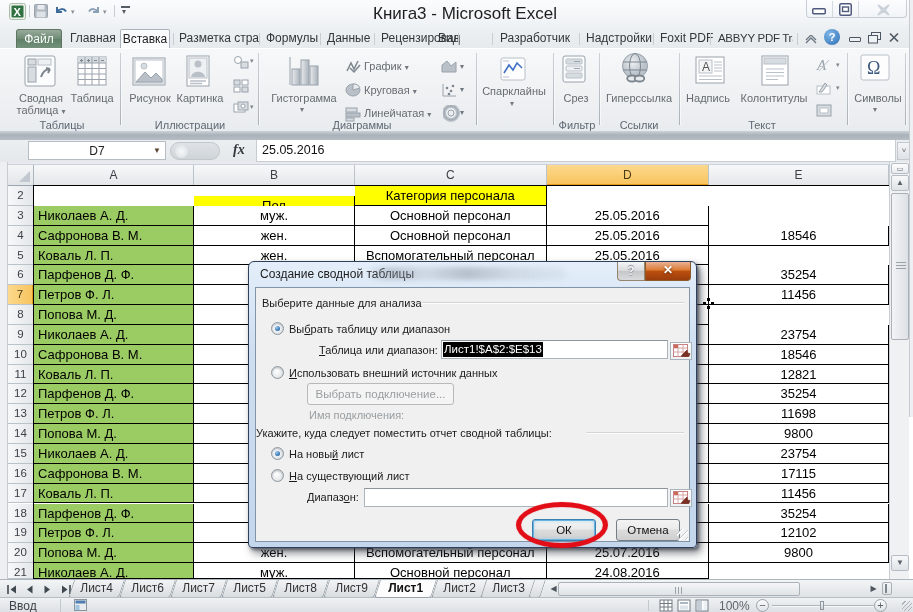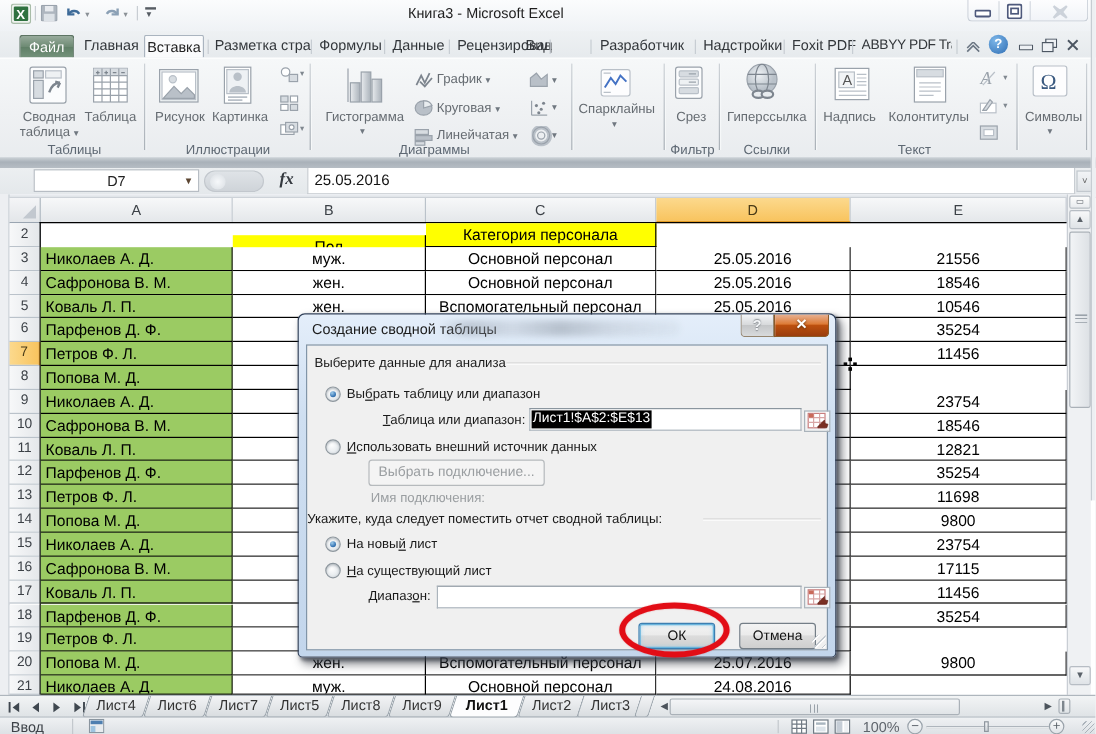--- a/index.html
+++ b/index.html
@@ -1,19 +1,19 @@
 <!DOCTYPE html>
 <html><head><meta charset="utf-8"><style>
 *{margin:0;padding:0;box-sizing:border-box}
 html,body{width:913px;height:612px;overflow:hidden;font-family:"Liberation Sans",sans-serif;background:#eef1f4}
 #app{position:relative;width:913px;height:612px;overflow:hidden}
 .abs{position:absolute}
 
 #titlebar{position:absolute;left:0;top:0;width:913px;height:26px;background:linear-gradient(#fbfcfd,#eff2f5)}
-#title{position:absolute;left:340px;top:4px;width:250px;font-size:12px;color:#1e1e1e}
+#title{position:absolute;left:340px;top:4px;width:250px;text-align:center;font-size:17px;color:#1e1e1e}
 
 #tabrow{position:absolute;left:0;top:26px;width:913px;height:22px;background:linear-gradient(#eef1f3,#e6eaed)}
 .rtab{position:absolute;top:3px;height:19px;line-height:19px;font-size:12px;color:#33373b;white-space:nowrap}
 .tsep{position:absolute;top:7px;width:1px;height:12px;background:#c7cdd3}
 .rtab.file{background:linear-gradient(#98ab9c,#6d8a73 50%,#5f7f66 50%,#74927b);color:#fdfdfd;border-radius:3px 3px 0 0;border:1px solid #5d7463;border-bottom:none}
 .rtab.active{background:#fafbfc;border:1px solid #aab4bf;border-bottom:none;border-radius:2px 2px 0 0;color:#222}
 
 #ribbon{position:absolute;left:0;top:48px;width:913px;height:83px;background:linear-gradient(#f6f8f9,#eff1f3 55%,#e9ecef);border-top:1px solid #fff}
 #ribbonedge{position:absolute;left:0;top:131px;width:913px;height:9px;background:linear-gradient(#cdd3d8,#a9b1b9 45%,#b6bdc4)}
 .gsep{position:absolute;top:52px;width:1px;height:76px;background:linear-gradient(#cdd2d7,#aab1b8);box-shadow:1px 0 0 #f6f8f9}
@@ -384,31 +384,29 @@
 <div class="rh" style="top:543.2px;height:19.84px">20</div>
 <div class="rh" style="top:563.0px;height:16.00px">21</div>
 <div id="tabletop"></div>
 <div id="tableedge"></div>
 <div class="cell yel" style="left:194.0px;top:196px;width:161.0px;height:25px">Пол</div>
 <div class="cell yel" style="left:355.0px;top:186.0px;width:191.5px;height:19.84px">Категория персонала</div>
 <div class="cell grn" style="left:34.0px;top:205.8px;width:160.0px;height:19.84px">Николаев А. Д.</div>
 <div class="cell" style="left:194.0px;top:205.8px;width:161.0px;height:19.84px">муж.</div>
 <div class="cell" style="left:355.0px;top:205.8px;width:191.5px;height:19.84px">Основной персонал</div>
 <div class="cell" style="left:546.5px;top:205.8px;width:162.5px;height:19.84px">25.05.2016</div>
-<div class="cell" style="left:709.0px;top:205.8px;width:180.0px;height:19.84px">21556</div>
 <div class="cell grn" style="left:34.0px;top:225.7px;width:160.0px;height:19.84px">Сафронова В. М.</div>
 <div class="cell" style="left:194.0px;top:225.7px;width:161.0px;height:19.84px">жен.</div>
 <div class="cell" style="left:355.0px;top:225.7px;width:191.5px;height:19.84px">Основной персонал</div>
 <div class="cell" style="left:546.5px;top:225.7px;width:162.5px;height:19.84px">25.05.2016</div>
 <div class="cell" style="left:709.0px;top:225.7px;width:180.0px;height:19.84px">18546</div>
 <div class="cell grn" style="left:34.0px;top:245.5px;width:160.0px;height:19.84px">Коваль Л. П.</div>
 <div class="cell" style="left:194.0px;top:245.5px;width:161.0px;height:19.84px">жен.</div>
 <div class="cell" style="left:355.0px;top:245.5px;width:191.5px;height:19.84px">Вспомогательный персонал</div>
 <div class="cell" style="left:546.5px;top:245.5px;width:162.5px;height:19.84px">25.05.2016</div>
-<div class="cell" style="left:709.0px;top:245.5px;width:180.0px;height:19.84px">10546</div>
 <div class="cell grn" style="left:34.0px;top:265.4px;width:160.0px;height:19.84px">Парфенов Д. Ф.</div>
 <div class="cell" style="left:194.0px;top:265.4px;width:161.0px;height:19.84px">муж.</div>
 <div class="cell" style="left:355.0px;top:265.4px;width:191.5px;height:19.84px">Вспомогательный персонал</div>
 <div class="cell" style="left:546.5px;top:265.4px;width:162.5px;height:19.84px">25.05.2016</div>
 <div class="cell" style="left:709.0px;top:265.4px;width:180.0px;height:19.84px">35254</div>
 <div class="cell grn" style="left:34.0px;top:285.2px;width:160.0px;height:19.84px">Петров Ф. Л.</div>
 <div class="cell" style="left:194.0px;top:285.2px;width:161.0px;height:19.84px">муж.</div>
 <div class="cell" style="left:355.0px;top:285.2px;width:191.5px;height:19.84px">Основной персонал</div>
 <div class="cell" style="left:546.5px;top:285.2px;width:162.5px;height:19.84px">25.05.2016</div>
 <div class="cell" style="left:709.0px;top:285.2px;width:180.0px;height:19.84px">11456</div>
@@ -463,20 +461,21 @@
 <div class="cell" style="left:709.0px;top:483.6px;width:180.0px;height:19.84px">11456</div>
 <div class="cell grn" style="left:34.0px;top:503.5px;width:160.0px;height:19.84px">Парфенов Д. Ф.</div>
 <div class="cell" style="left:194.0px;top:503.5px;width:161.0px;height:19.84px">муж.</div>
 <div class="cell" style="left:355.0px;top:503.5px;width:191.5px;height:19.84px">Вспомогательный персонал</div>
 <div class="cell" style="left:546.5px;top:503.5px;width:162.5px;height:19.84px">25.07.2016</div>
 <div class="cell" style="left:709.0px;top:503.5px;width:180.0px;height:19.84px">35254</div>
 <div class="cell grn" style="left:34.0px;top:523.3px;width:160.0px;height:19.84px">Петров Ф. Л.</div>
 <div class="cell" style="left:194.0px;top:523.3px;width:161.0px;height:19.84px">муж.</div>
 <div class="cell" style="left:355.0px;top:523.3px;width:191.5px;height:19.84px">Основной персонал</div>
 <div class="cell" style="left:546.5px;top:523.3px;width:162.5px;height:19.84px">25.07.2016</div>
+<div class="cell" style="left:709.0px;top:523.3px;width:180.0px;height:19.84px">12102</div>
 <div class="cell grn" style="left:34.0px;top:543.2px;width:160.0px;height:19.84px">Попова М. Д.</div>
 <div class="cell" style="left:194.0px;top:543.2px;width:161.0px;height:19.84px">жен.</div>
 <div class="cell" style="left:355.0px;top:543.2px;width:191.5px;height:19.84px">Вспомогательный персонал</div>
 <div class="cell" style="left:546.5px;top:543.2px;width:162.5px;height:19.84px">25.07.2016</div>
 <div class="cell" style="left:709.0px;top:543.2px;width:180.0px;height:19.84px">9800</div>
 <div class="cell grn" style="left:34.0px;top:563.0px;width:160.0px;height:16.00px">Николаев А. Д.</div>
 <div class="cell" style="left:194.0px;top:563.0px;width:161.0px;height:16.00px">муж.</div>
 <div class="cell" style="left:355.0px;top:563.0px;width:191.5px;height:16.00px">Основной персонал</div>
 <div class="cell" style="left:546.5px;top:563.0px;width:162.5px;height:16.00px">24.08.2016</div>
 

